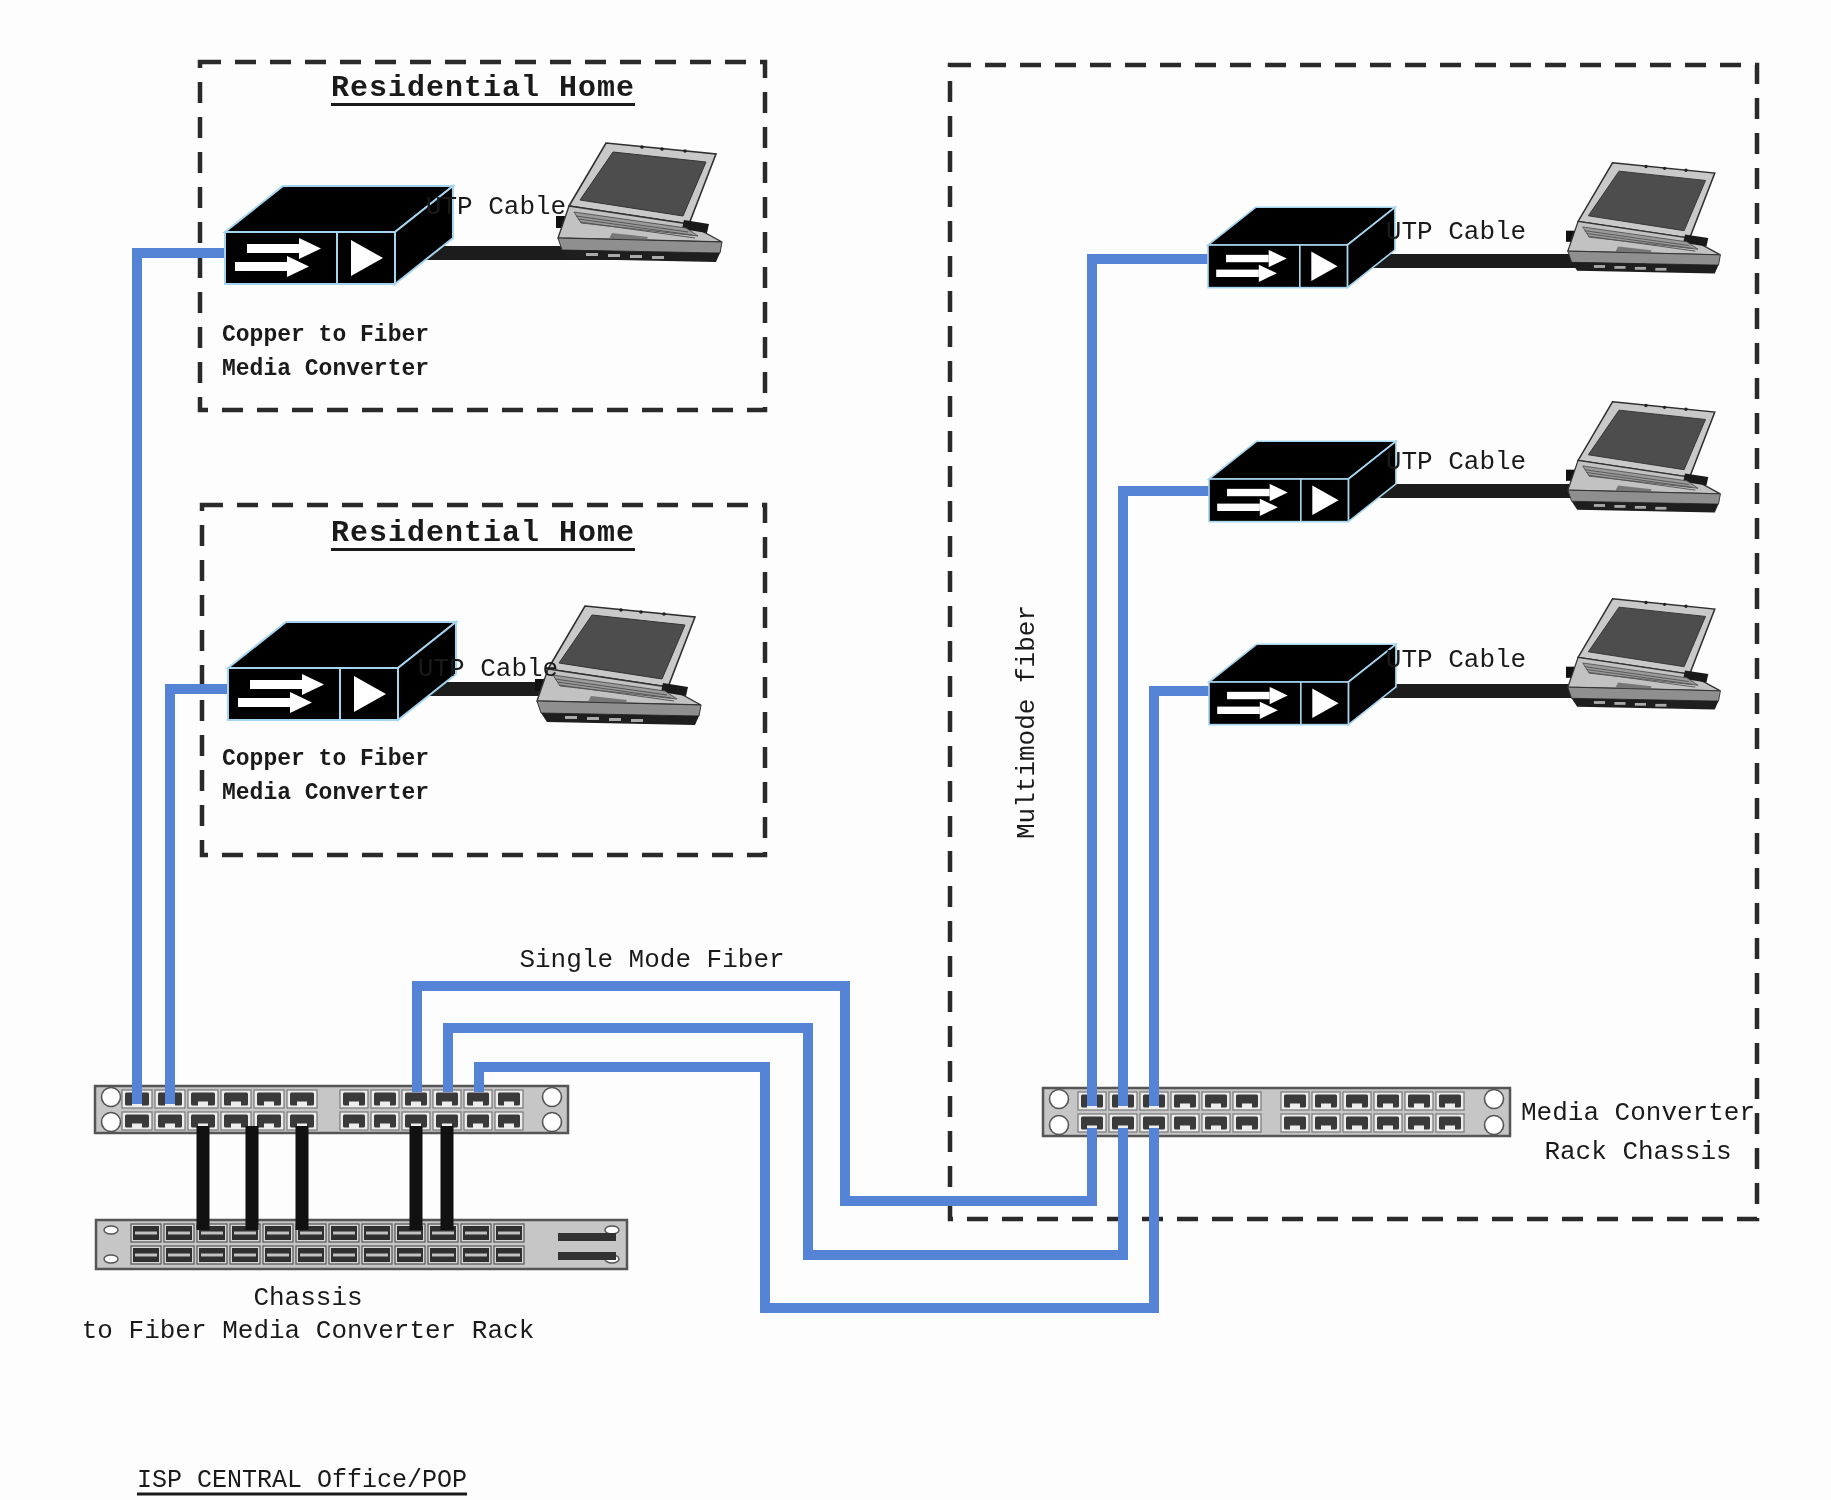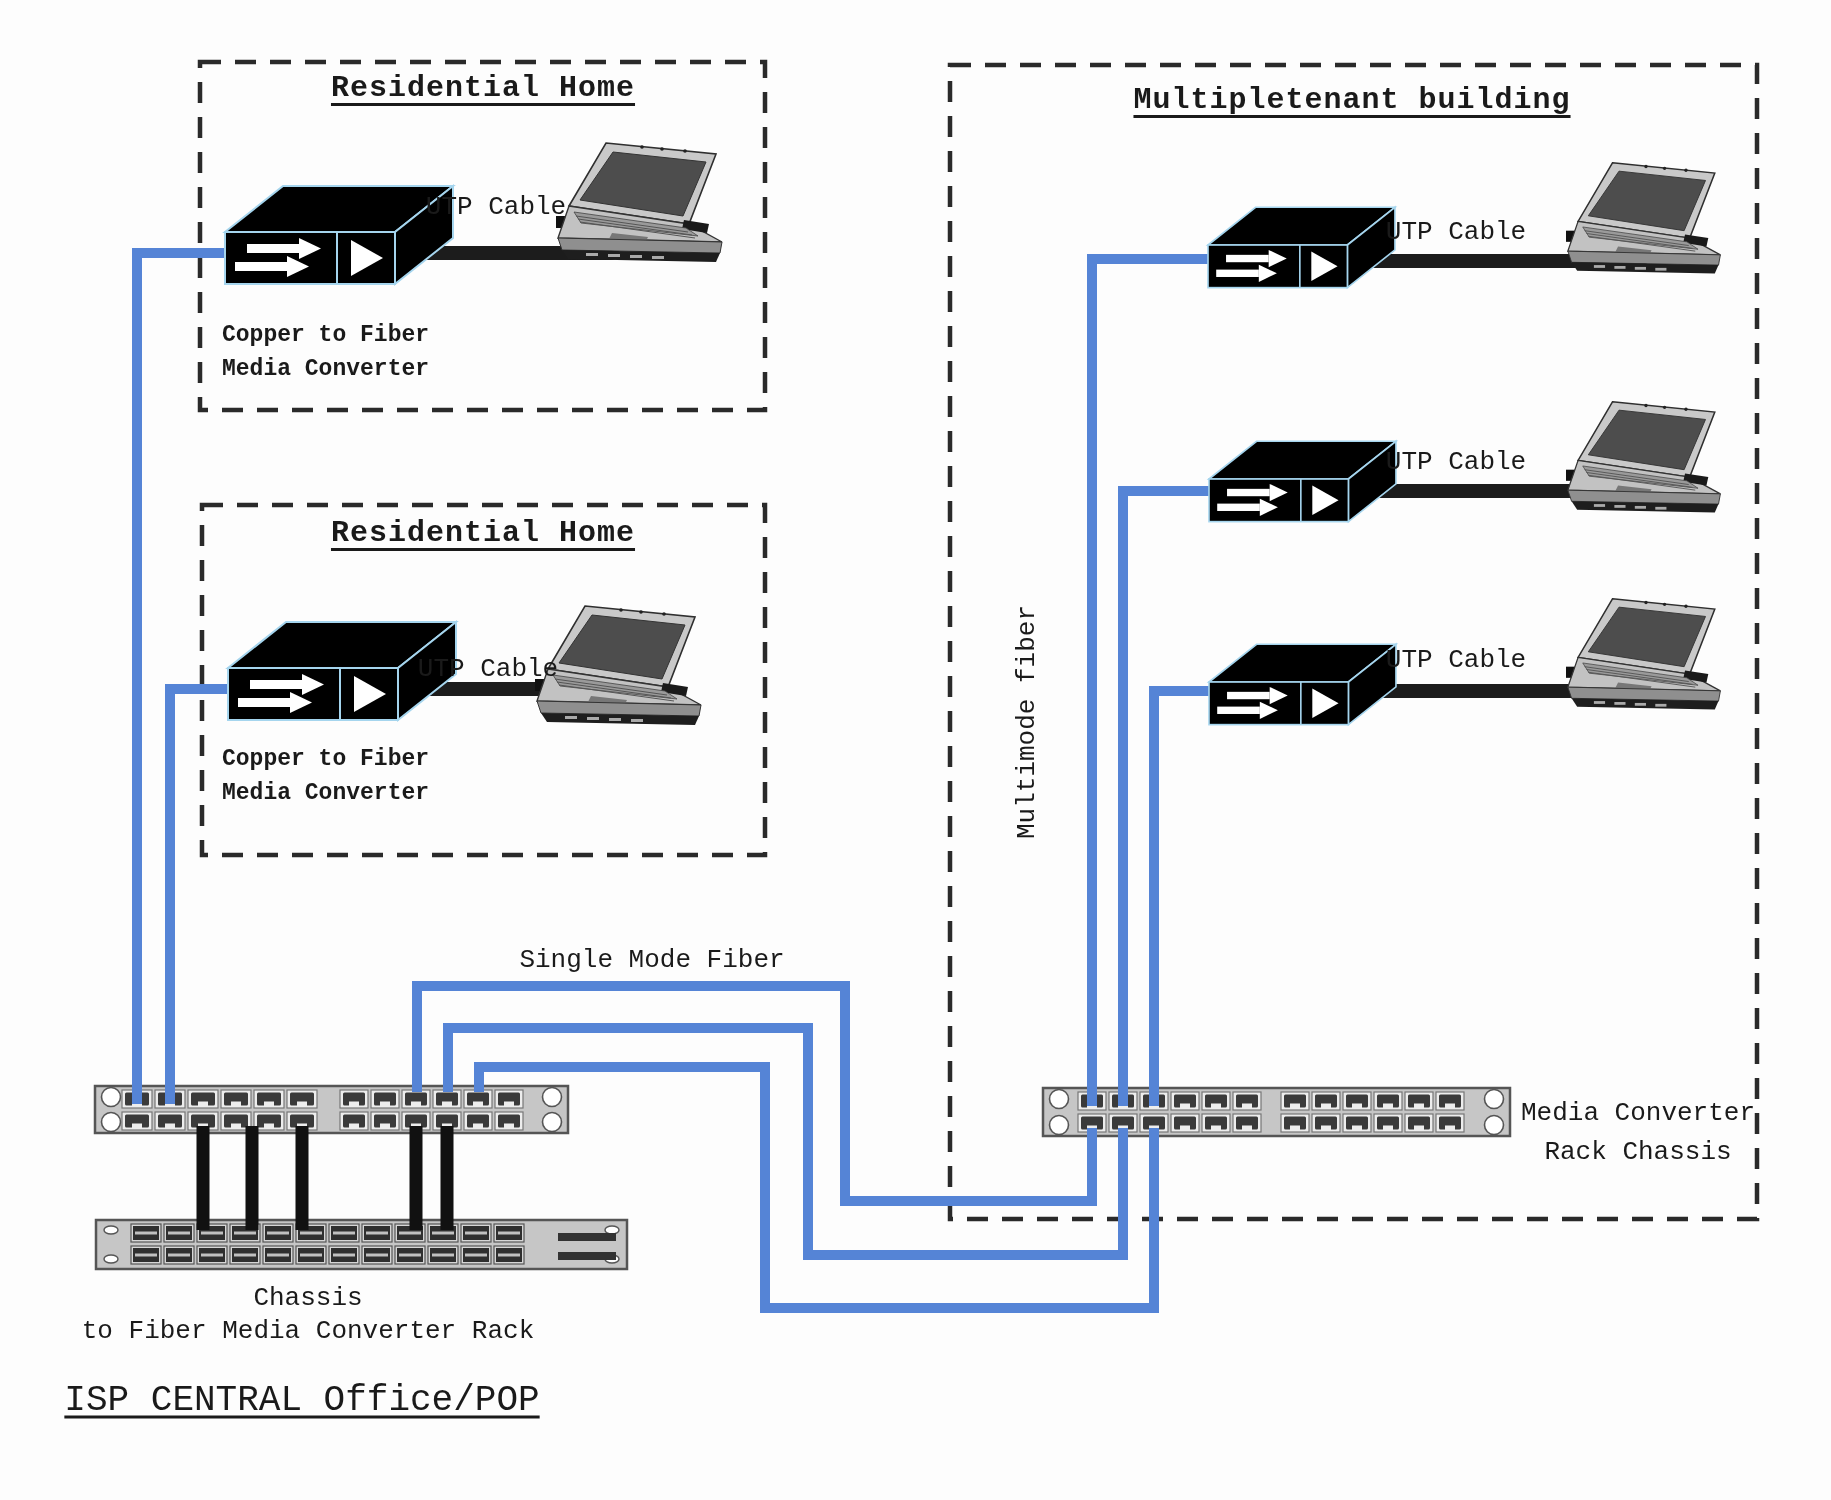--- a/index.html
+++ b/index.html
@@ -439,21 +439,20 @@
         <polygon points="6,110 164,113 160,122 12,119" fill="#1e1e1e"></polygon>
         <rect x="30" y="113" width="12" height="3" fill="#aaa"></rect>
         <rect x="52" y="114" width="12" height="3" fill="#aaa"></rect>
         <rect x="74" y="115" width="12" height="3" fill="#aaa"></rect>
         <rect x="96" y="116" width="12" height="3" fill="#aaa"></rect>
       </g>
     </svg>
 
   <div class="abs zone-title" style="left:483px;top:88px;">Residential Home</div>
   <div class="abs zone-title" style="left:483px;top:533px;">Residential Home</div>
-  <div class="abs zone-title" style="left:1352px;top:100px;">Multipletenant building</div>
 
   <div class="abs lbl" style="left:496px;top:207px;">UTP Cable</div>
   <div class="abs lbl" style="left:488px;top:669px;">UTP Cable</div>
   <div class="abs lbl" style="left:1456px;top:232px;">UTP Cable</div>
   <div class="abs lbl" style="left:1456px;top:462px;">UTP Cable</div>
   <div class="abs lbl" style="left:1456px;top:660px;">UTP Cable</div>
 
   <div class="tl copper" style="left:222px;top:318px;">
     <div>Copper to Fiber</div>
     <div>Media Converter</div>
@@ -469,14 +468,14 @@
   <div class="tl center2" style="left:1638px;top:1094px;transform:translateX(-50%);">
     <div>Media Converter</div>
     <div>Rack Chassis</div>
   </div>
 
   <div class="tl center3" style="left:308px;top:1282px;">
     <div>Chassis</div>
     <div>to Fiber Media Converter Rack</div>
   </div>
 
-  <div class="abs lbl underline" style="left:302px;top:1400px;font-size:36px;">ISP CENTRAL Office/POP</div>
+  <div class="abs lbl underline" style="left:302px;top:1480px;font-size:25px;">ISP CENTRAL Office/POP</div>
 </div>
 
 </body></html>

